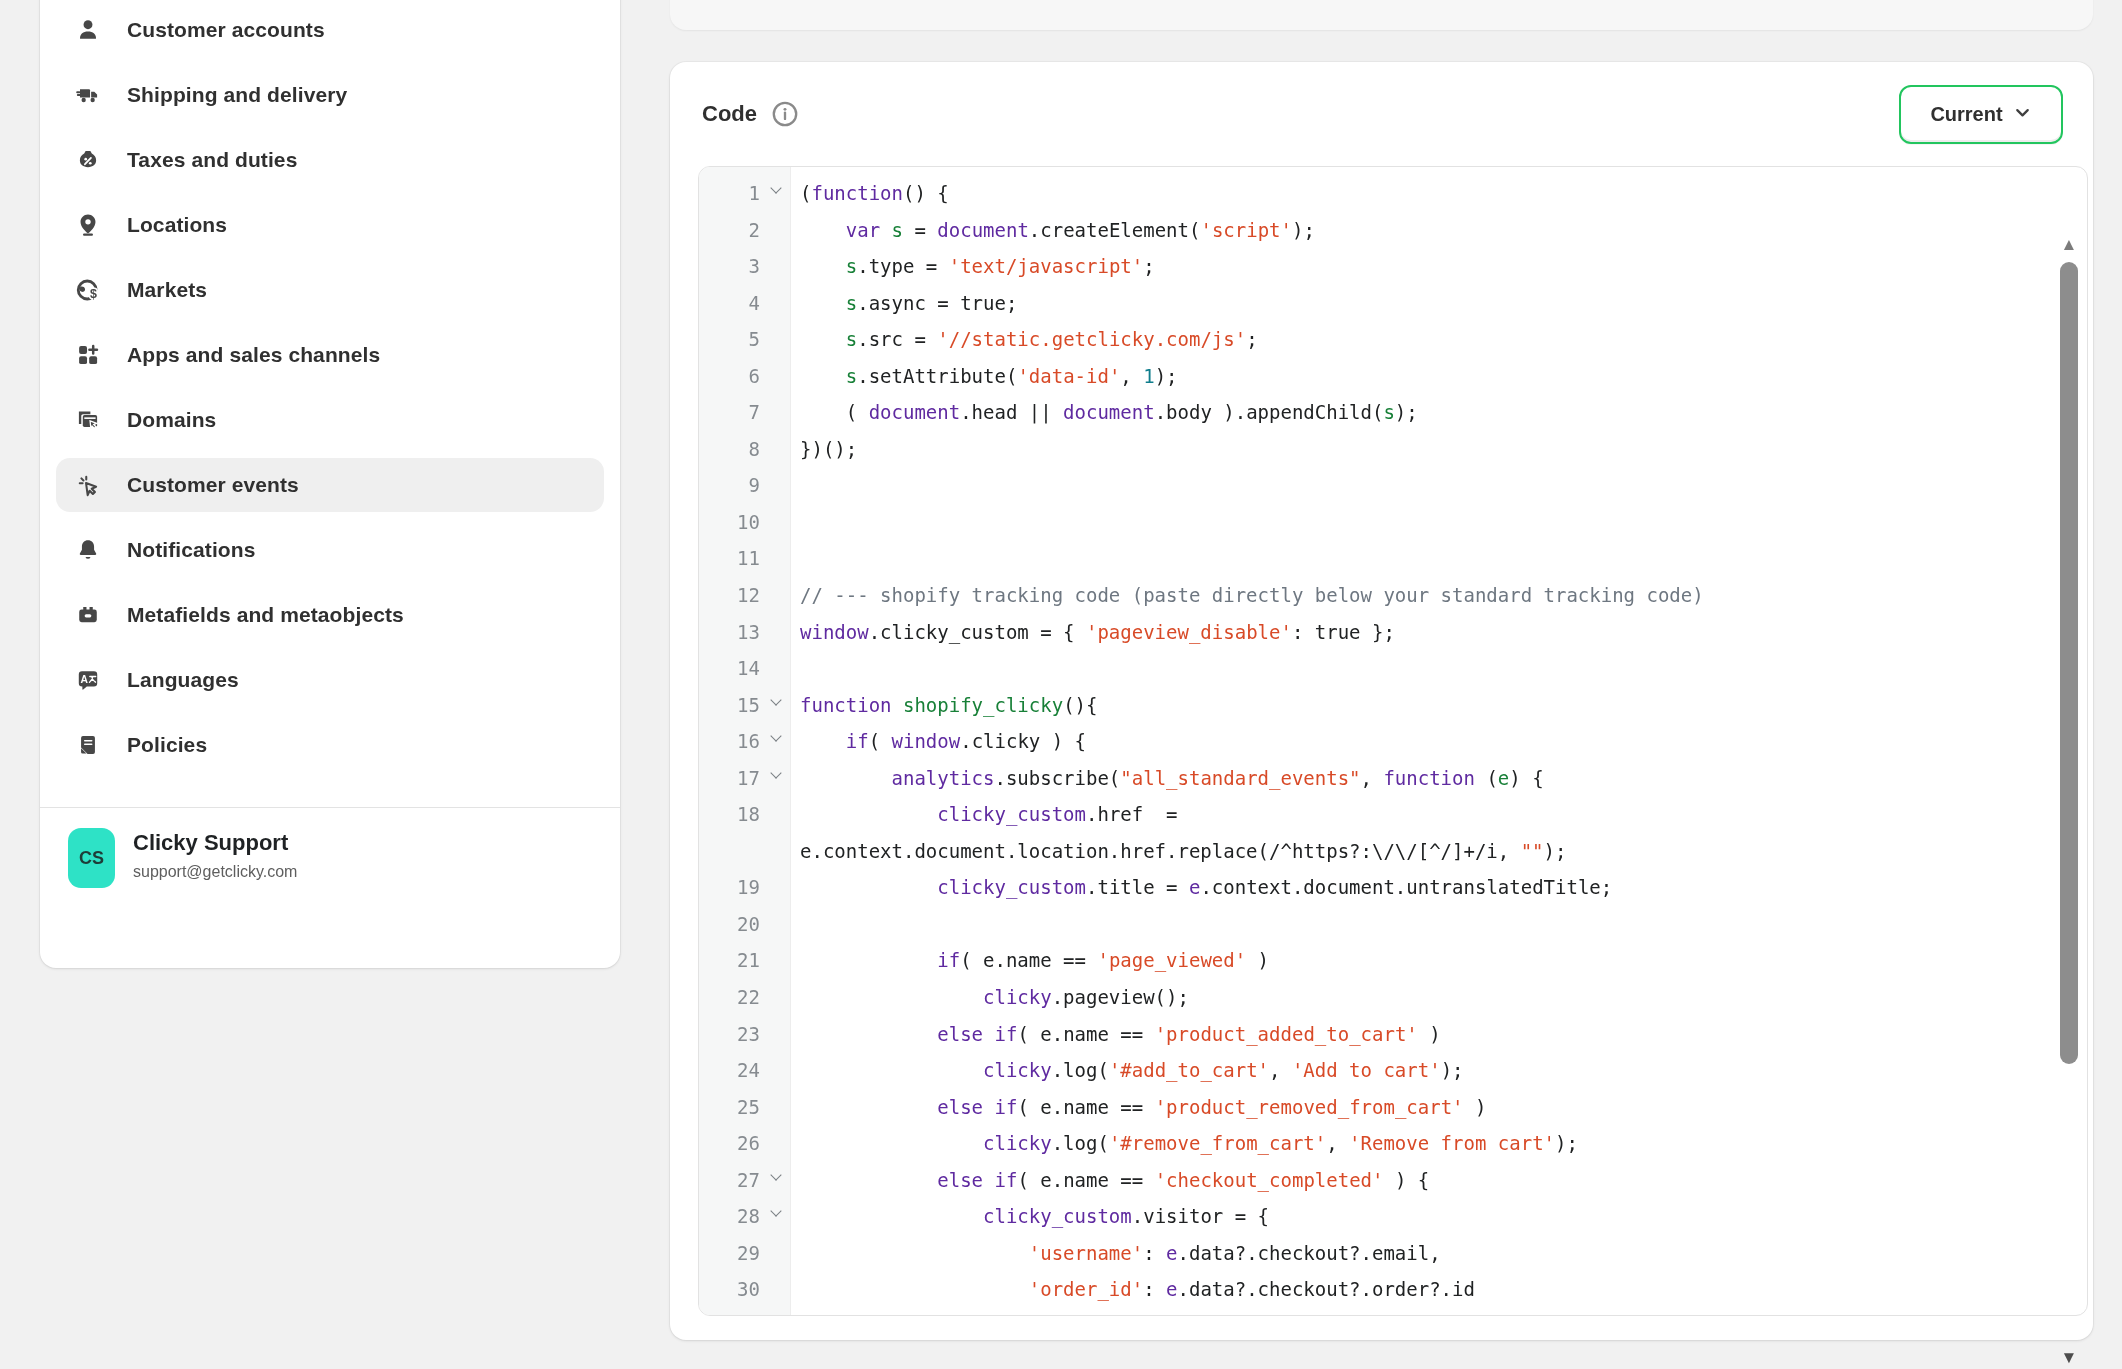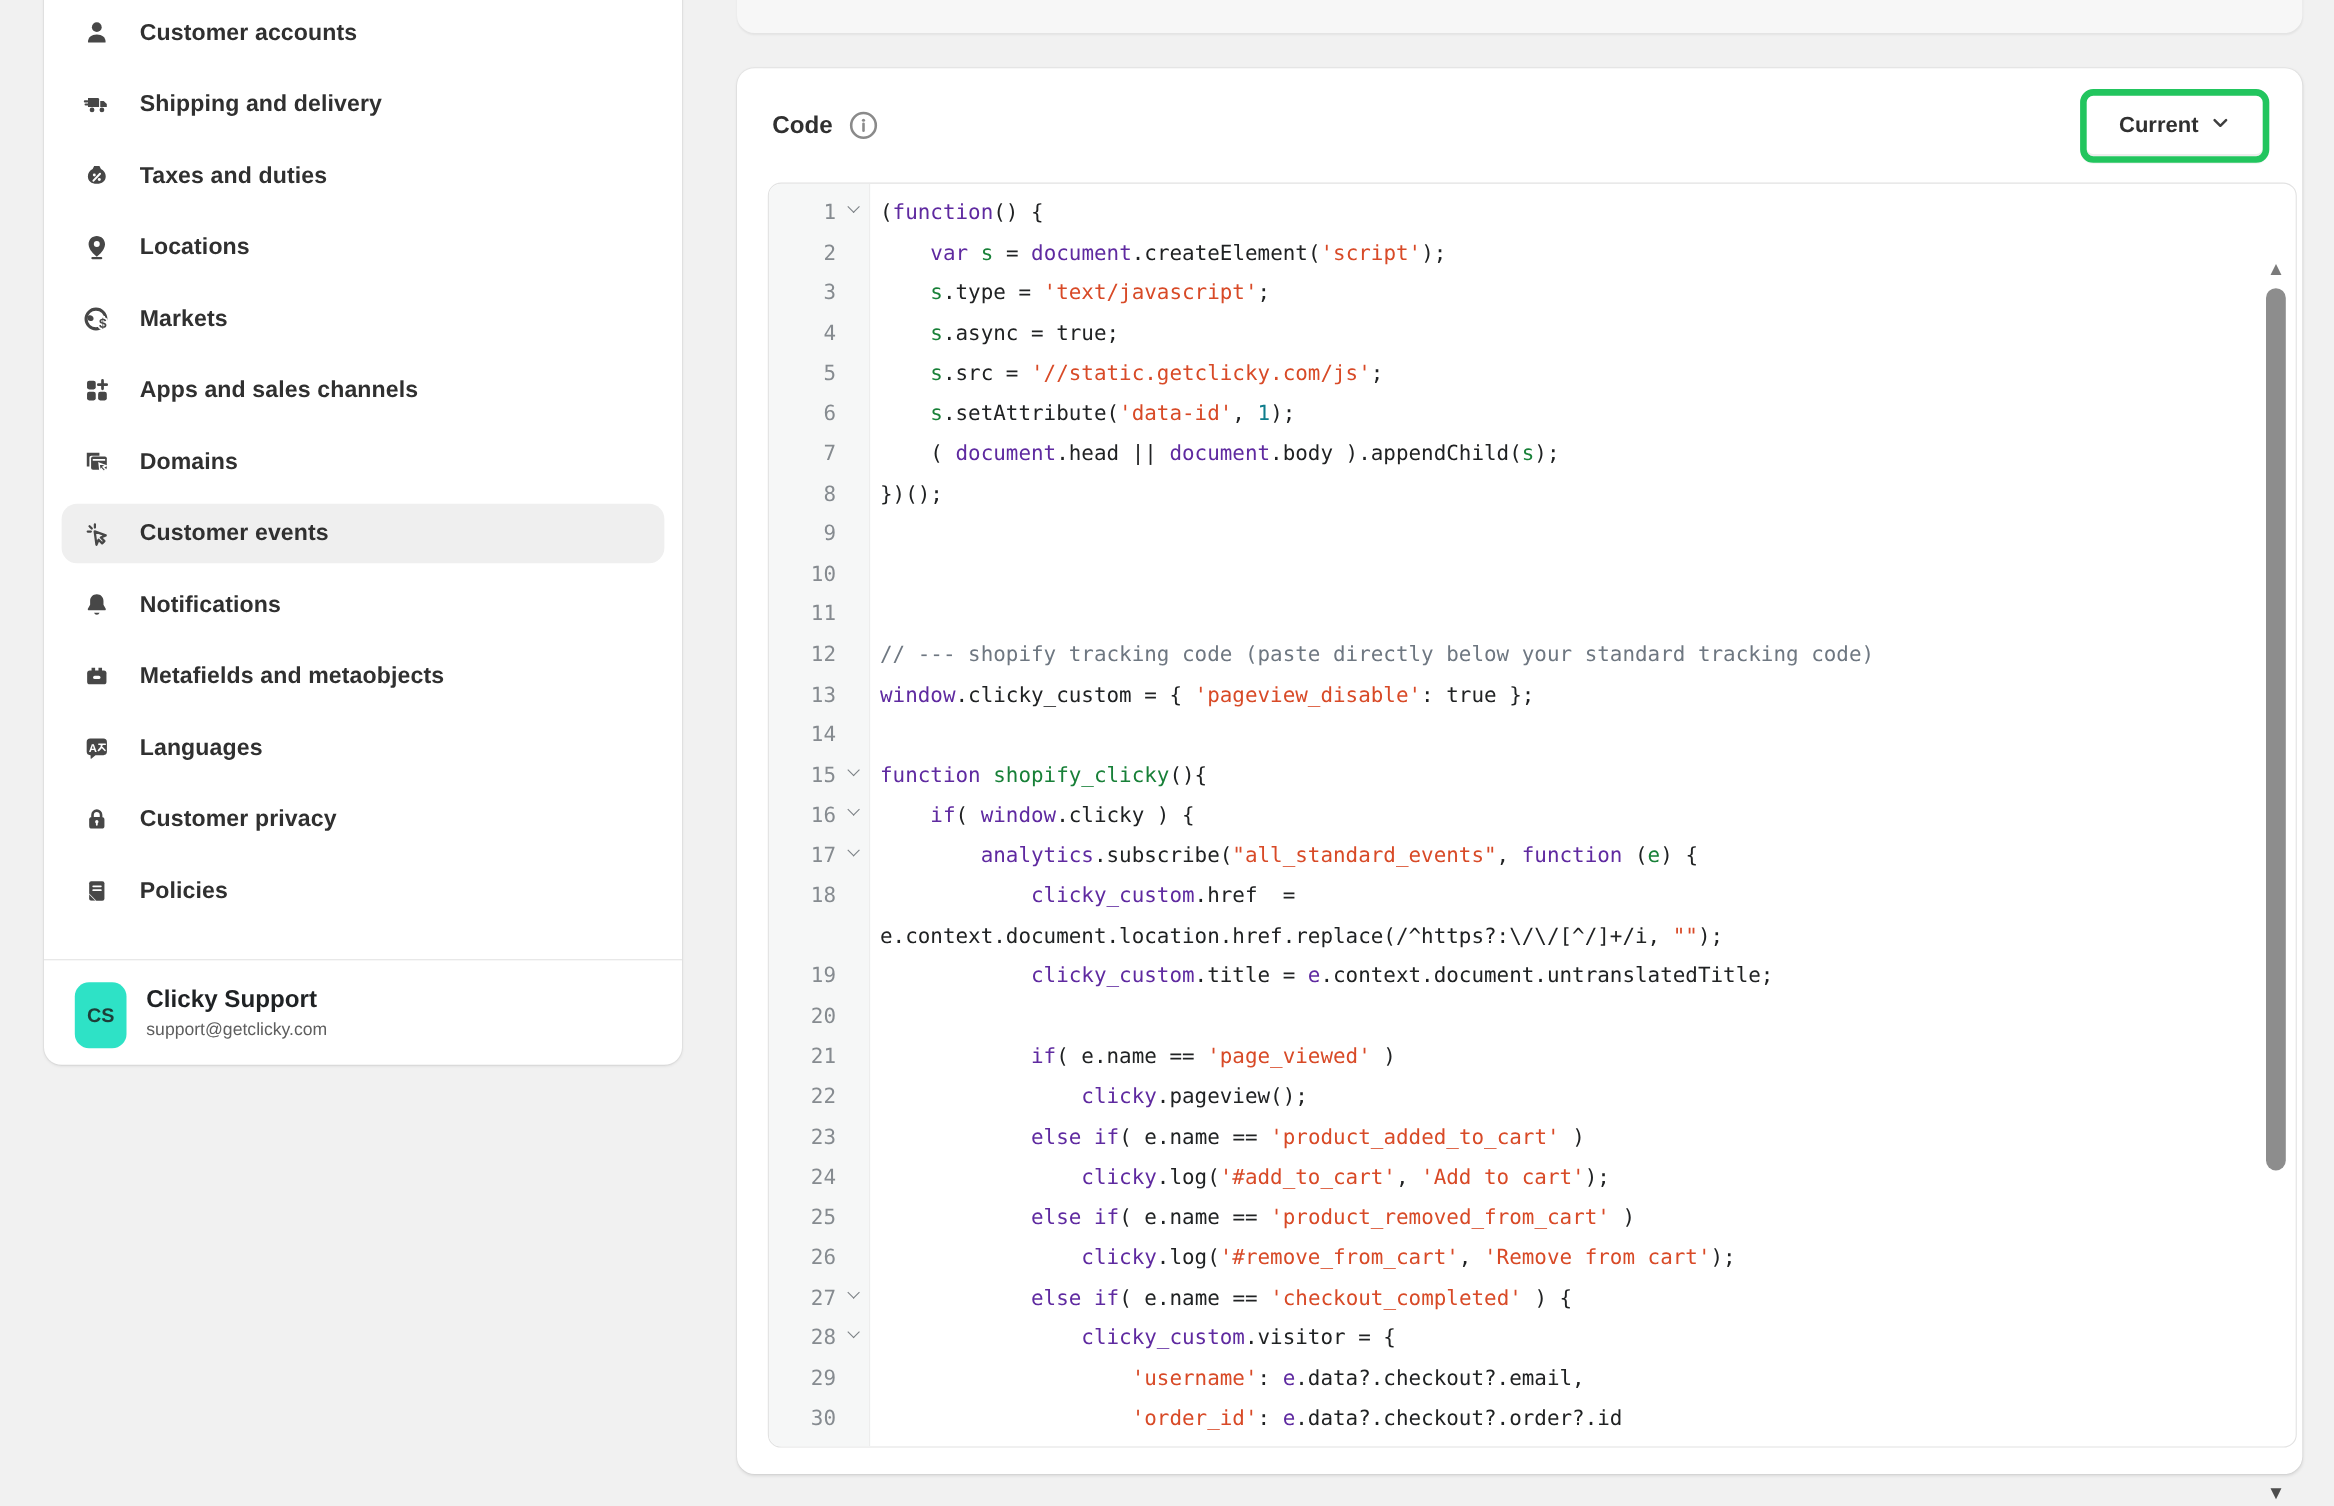--- a/index.html
+++ b/index.html
@@ -29,21 +29,21 @@
   
   .top-card{left:670px;top:-26px;width:1423px;height:56px;background:#f7f7f7;border-radius:16px;
             box-shadow:0 1px 2px rgba(0,0,0,.06);position:absolute;}
   .code-card{left:670px;top:62px;width:1423px;height:1278px;}
   .card-header{position:absolute;left:32px;right:30px;top:23px;height:58px;
                display:flex;align-items:center;justify-content:space-between;text-align:right;}
   .title-row{display:flex;align-items:center;gap:14px;}
   .page-title{font-size:22px;font-weight:700;color:#303030;}
   .info-icon svg{display:block;}
   .current-btn{height:55px;min-width:160px;border-radius:12px;background:#fff;
-               border:6px solid #22c55e;box-shadow:inset 0 -2px 0 rgba(0,0,0,.07),0 1px 0 rgba(0,0,0,.04);
+               border:2px solid #22c55e;box-shadow:inset 0 -2px 0 rgba(0,0,0,.07),0 1px 0 rgba(0,0,0,.04);
                display:flex;align-items:center;justify-content:center;gap:10px;cursor:pointer;}
   .current-label{font-size:20px;font-weight:600;color:#303030;}
 
   
   .editor{position:absolute;left:28px;top:104px;width:1388px;height:1148px;
           border:1px solid #e2e2e2;border-radius:12px;background:#fff;overflow:hidden;
           display:flex;font-family:"DejaVu Sans Mono",monospace;font-size:19px;}
   .gutter{width:92px;flex:0 0 92px;background:#f6f7f7;border-right:1px solid #ededed;
           padding-top:8px;box-sizing:border-box;}
   .g-row{position:relative;height:36.55px;line-height:36.55px;text-align:right;
@@ -181,31 +181,20 @@
         </div>
         <div class="side-item">
           <span class="s-icon">
             <svg viewBox="0 0 24 24" fill="#474747">
               <path d="M6.5 4h11a3 3 0 013 3v8a3 3 0 01-3 3h-6.6l-3.3 2.8c-.3.3-.8.1-.8-.3V18h-.3a3 3 0 01-3-3V7a3 3 0 013-3z"></path>
               <text x="8.6" y="15" font-size="9.5" font-weight="700" text-anchor="middle" fill="#fff">A</text>
               <path d="M13.7 8.8h5.4M16.4 8.8c-.2 2.5-1.6 4.3-3 5.3M15.4 8.8c.5 2.3 1.9 4.2 3.5 5.2" stroke="#fff" stroke-width="1.3" fill="none" stroke-linecap="round"></path>
             </svg>
           </span>
           <span class="s-label">Languages</span>
-        </div>
-        <div class="side-item">
-          <span class="s-icon">
-            <svg viewBox="0 0 24 24" fill="#474747">
-              <rect x="5.6" y="9.9" width="12.8" height="9.7" rx="2.2"></rect>
-              <path d="M8.4 10V8.2a3.6 3.6 0 017.2 0V10" stroke="#474747" stroke-width="2.2" fill="none"></path>
-              <circle cx="12" cy="13.9" r="1.4" fill="#fff"></circle>
-              <path d="M12 14.2v2.3" stroke="#fff" stroke-width="1.5" stroke-linecap="round"></path>
-            </svg>
-          </span>
-          <span class="s-label">Customer privacy</span>
         </div>
         <div class="side-item">
           <span class="s-icon">
             <svg viewBox="0 0 24 24" fill="#474747">
               <rect x="5.6" y="3.8" width="12.8" height="16.4" rx="1.8"></rect>
               <path d="M9 8.1h6.4M9 11.3h6.4" stroke="#fff" stroke-width="1.5" stroke-linecap="round"></path>
               <path d="M5.6 14.2v6h6z" fill="#fff"></path>
               <path d="M5.6 14.9l5 5H7.1a1.5 1.5 0 01-1.5-1.5z" fill="#474747"></path>
             </svg>
           </span>

